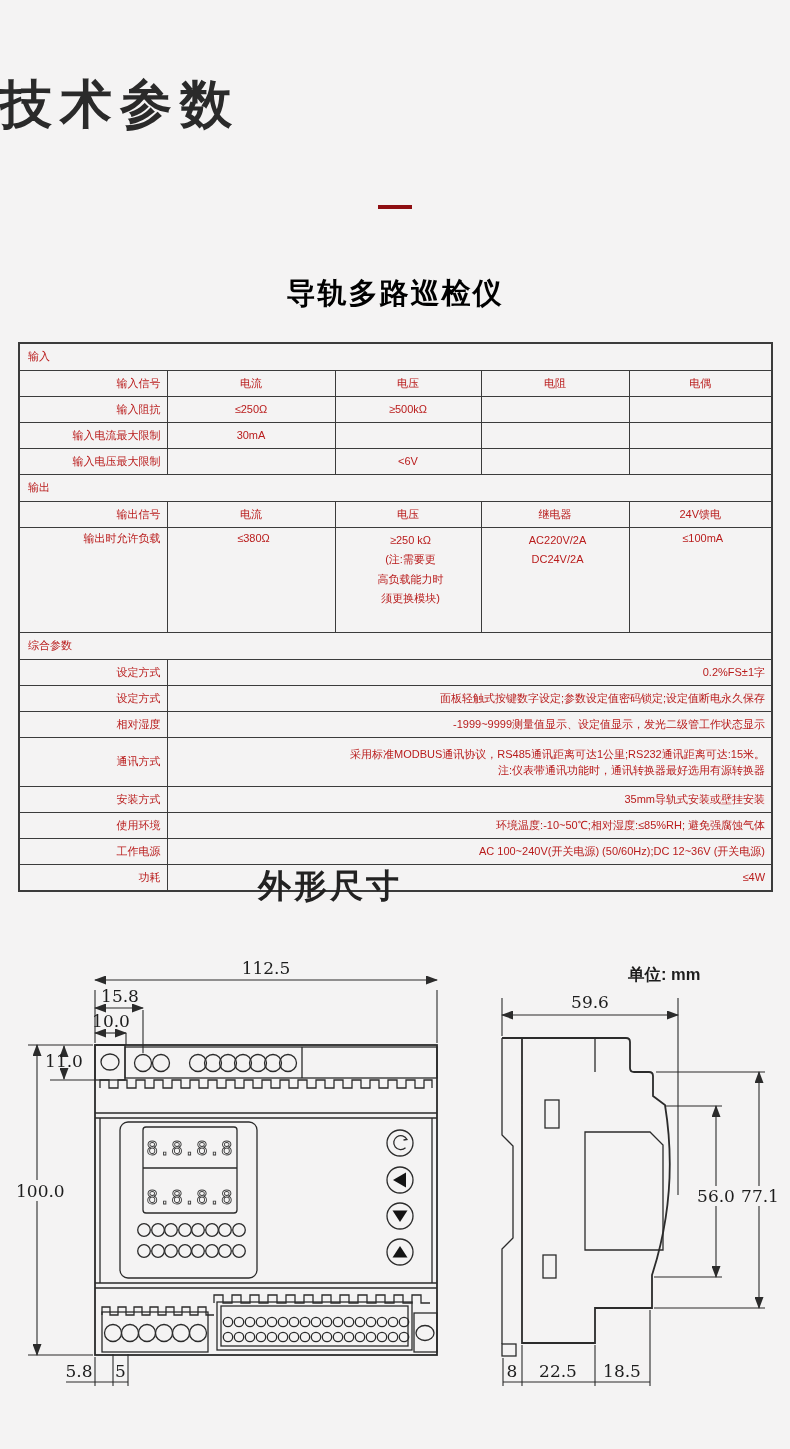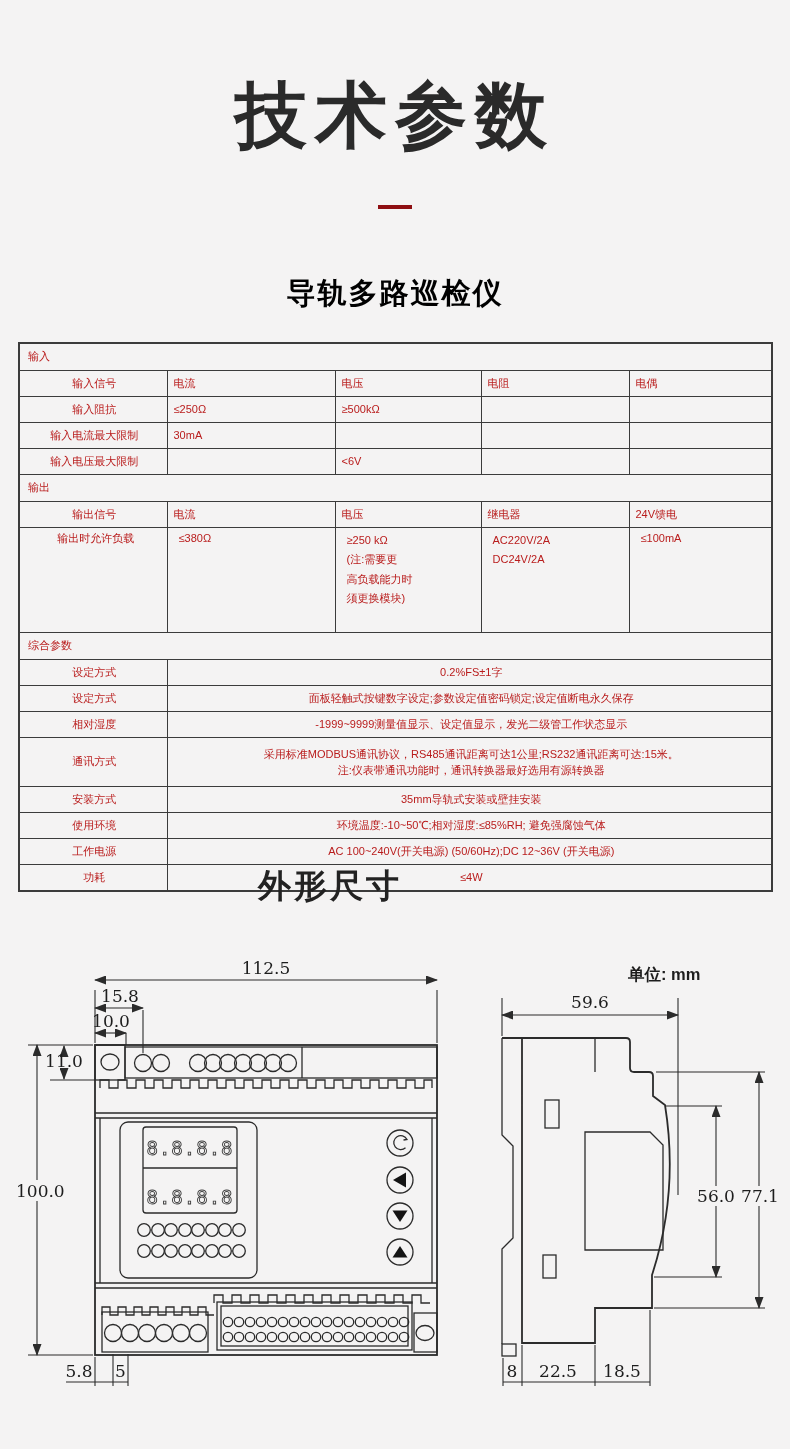--- a/index.html
+++ b/index.html
@@ -2,44 +2,44 @@
 <html><head>
 <meta charset="utf-8">
 <style>
   html,body{margin:0;padding:0;}
   body{
     width:790px;height:1449px;position:relative;overflow:hidden;
     background:#f4f3f3;color:#242424;
     font-family:"Liberation Sans",sans-serif;
   }
   .page-title{
-    position:absolute;top:76px;left:0;width:790px;text-align:center;
-    font-size:72px;font-weight:900;letter-spacing:8px;color:#2a2a2a;line-height:1.1;
+    position:absolute;top:76px;left:0;width:790px;text-align:left;
+    font-size:52px;font-weight:900;letter-spacing:8px;color:#2a2a2a;line-height:1.1;
   }
   .accent-dash{
     position:absolute;top:205px;left:378px;width:34px;height:4px;background:#8e0f12;
   }
   .subtitle{
     position:absolute;top:274px;left:0;width:790px;text-align:center;
     font-size:29px;font-weight:700;letter-spacing:2px;color:#000000;
   }
   table.spec{
     position:absolute;top:342px;left:18px;width:753px;
     border-collapse:collapse;table-layout:fixed;
     font-size:11px;font-weight:400;color:#b91c1c;
     border:2px solid #3b3b3b;
   }
   table.spec td{
     border:1.6px solid #3b3b3b;padding:1px 6px;height:23px;
-    line-height:1.4;vertical-align:middle;
+    line-height:1.4;text-align:center;vertical-align:middle;
     overflow:hidden;
   }
-  table.spec td.lbl{text-align:center;padding-left:8px;margin-top:28px;}
+  table.spec td.lbl{text-align:right;padding-left:8px;margin-top:28px;}
   table.spec td.sec{text-align:left;padding-left:8px;height:24px;}
-  table.spec td.wide{text-align:center;padding-left:10px;}
+  table.spec td.wide{text-align:right;padding-left:10px;}
   table.spec tr.big td{vertical-align:top;padding-top:3px;height:100px;padding-left:11px;}
   table.spec td.pre{white-space:pre-line;line-height:1.75;}
   table.spec tr.tall td{height:46px;}
   table.spec td.pre2{white-space:pre-line;line-height:1.5;}
   .outline-title{
     position:absolute;top:864px;left:0;width:660px;text-align:center;
     font-size:33px;font-weight:800;color:#222;letter-spacing:3px;
   }
   svg.drawing{position:absolute;top:950px;left:0;}
   .ln{stroke:#2b2b2b;stroke-width:1.8;fill:none;}

